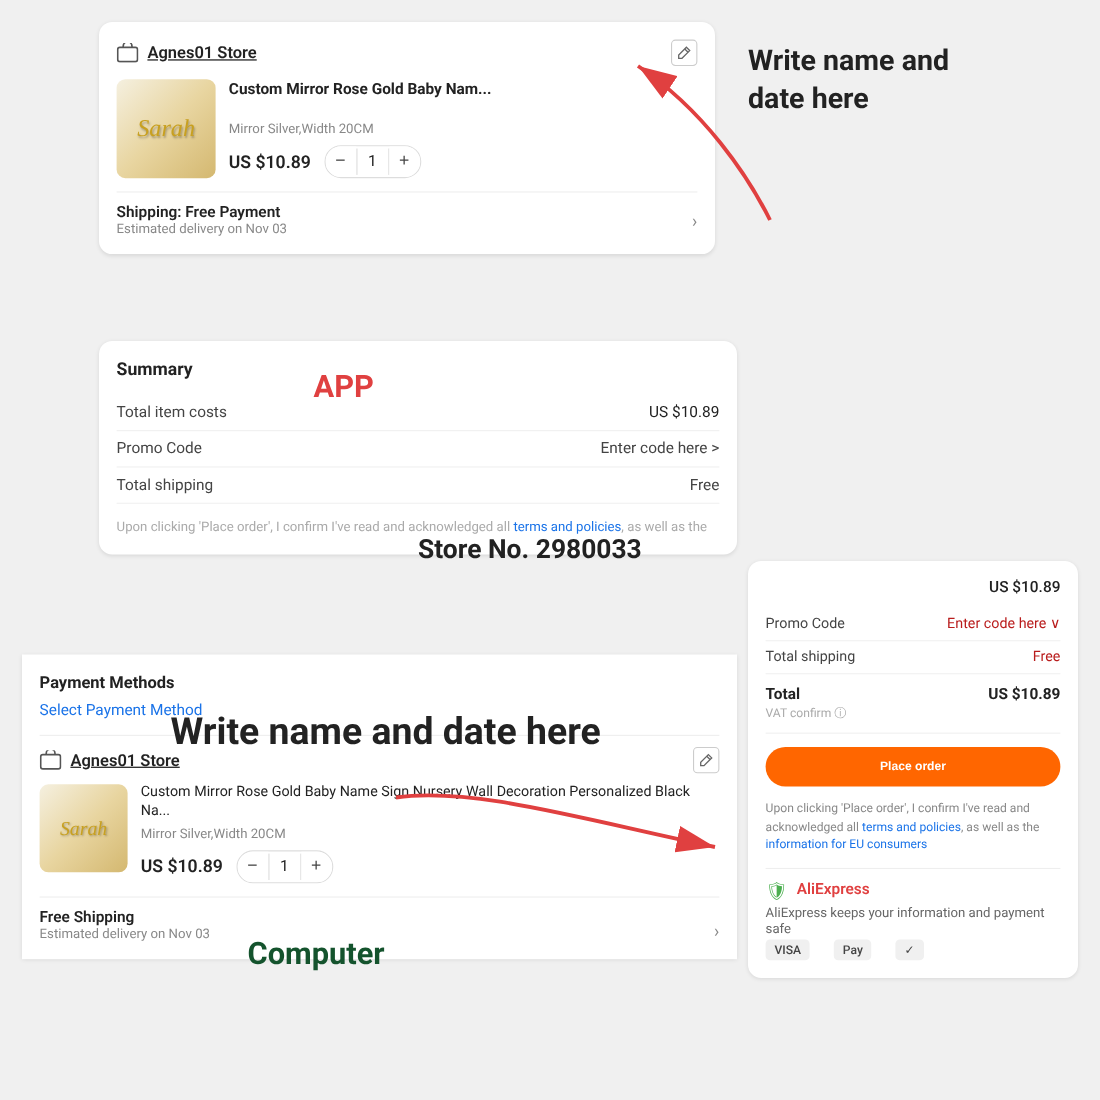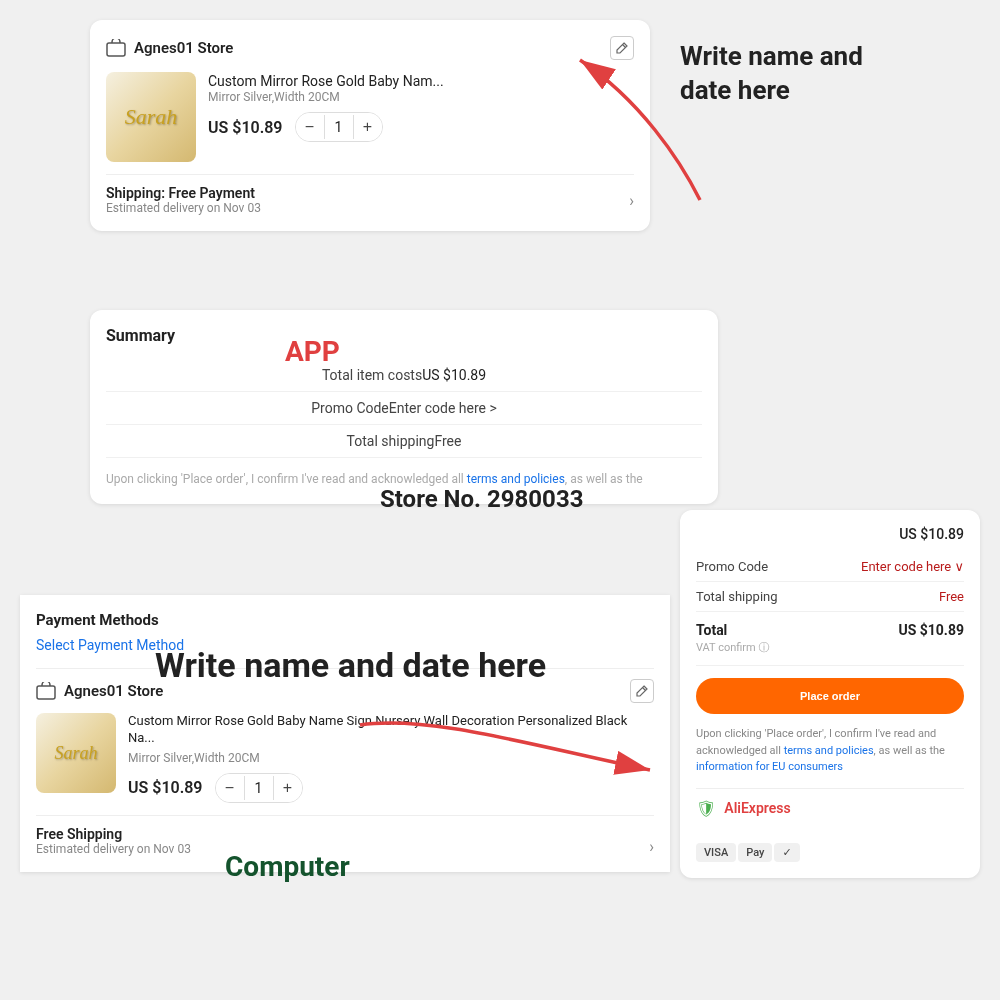--- a/index.html
+++ b/index.html
@@ -28,20 +28,21 @@
       display: flex;
       align-items: center;
       justify-content: space-between;
       margin-bottom: 12px;
     }
 
     .store-name-row {
       display: flex;
       align-items: center;
       gap: 8px;
+      text-decoration: underline;
     }
 
     .store-icon {
       width: 20px;
       height: 18px;
       display: inline-flex;
       align-items: center;
       justify-content: center;
     }
 
@@ -99,22 +100,23 @@
       transform: translate(-50%, -50%);
     }
 
     .product-info {
       flex: 1;
     }
 
     .product-title {
       font-size: 14px;
       color: #222;
-      margin-bottom: 0;
+      margin-bottom: 20px;
       line-height: 1.3;
+      font-weight: bold;
     }
 
     .product-variant {
       font-size: 12px;
       color: #888;
       margin-bottom: 8px;
     }
 
     .product-price-row {
       display: flex;
@@ -181,37 +183,37 @@
     .shipping-arrow {
       color: #888;
       font-size: 16px;
     }
 
     
     .summary-card {
       position: absolute;
       top: 310px;
       left: 90px;
-      width: 628px;
+      width: 580px;
       background: white;
       border-radius: 12px;
       padding: 16px;
       box-shadow: 0 1px 4px rgba(0,0,0,0.1);
     }
 
     .summary-title {
       font-size: 16px;
       font-weight: 700;
       color: #222;
       margin-bottom: 14px;
     }
 
     .summary-row {
       display: flex;
-      justify-content: center;
+      justify-content: space-between;
       align-items: center;
       padding: 8px 0;
       border-bottom: 1px solid #f0f0f0;
     }
 
     .summary-row:last-child {
       border-bottom: none;
     }
 
     .summary-label {
@@ -482,22 +484,22 @@
     }
 
     .aliexpress-safe {
       font-size: 12px;
       color: #666;
       margin-top: 4px;
     }
 
     .payment-icons {
       display: flex;
-      gap: 2px;
-      margin-top: 25px;
+      gap: 22px;
+      margin-top: 3px;
     }
 
     .payment-icon-badge {
       background: #f0f0f0;
       border-radius: 4px;
       padding: 3px 8px;
       font-size: 11px;
       color: #444;
       font-weight: 500;
     }
@@ -705,18 +707,19 @@
   <p class="order-terms">
     <span>Upon clicking 'Place order', I confirm I've read and acknowledged all </span><a href="#" class="order-terms-link">terms and policies</a><span>, as well as the </span><a href="#" class="order-terms-link">information for EU consumers</a>
   </p>
 
   <div class="aliexpress-row">
     <span class="shield-icon">🛡</span>
     <div>
       <div class="aliexpress-name">AliExpress</div>
     </div>
   </div>
+  <div class="aliexpress-safe">AliExpress keeps your information and payment safe</div>
   <div class="payment-icons">
     <span class="payment-icon-badge">VISA</span>
     <span class="payment-icon-badge">Pay</span>
     <span class="payment-icon-badge">✓</span>
   </div>
 </div>
 
 </body></html>

